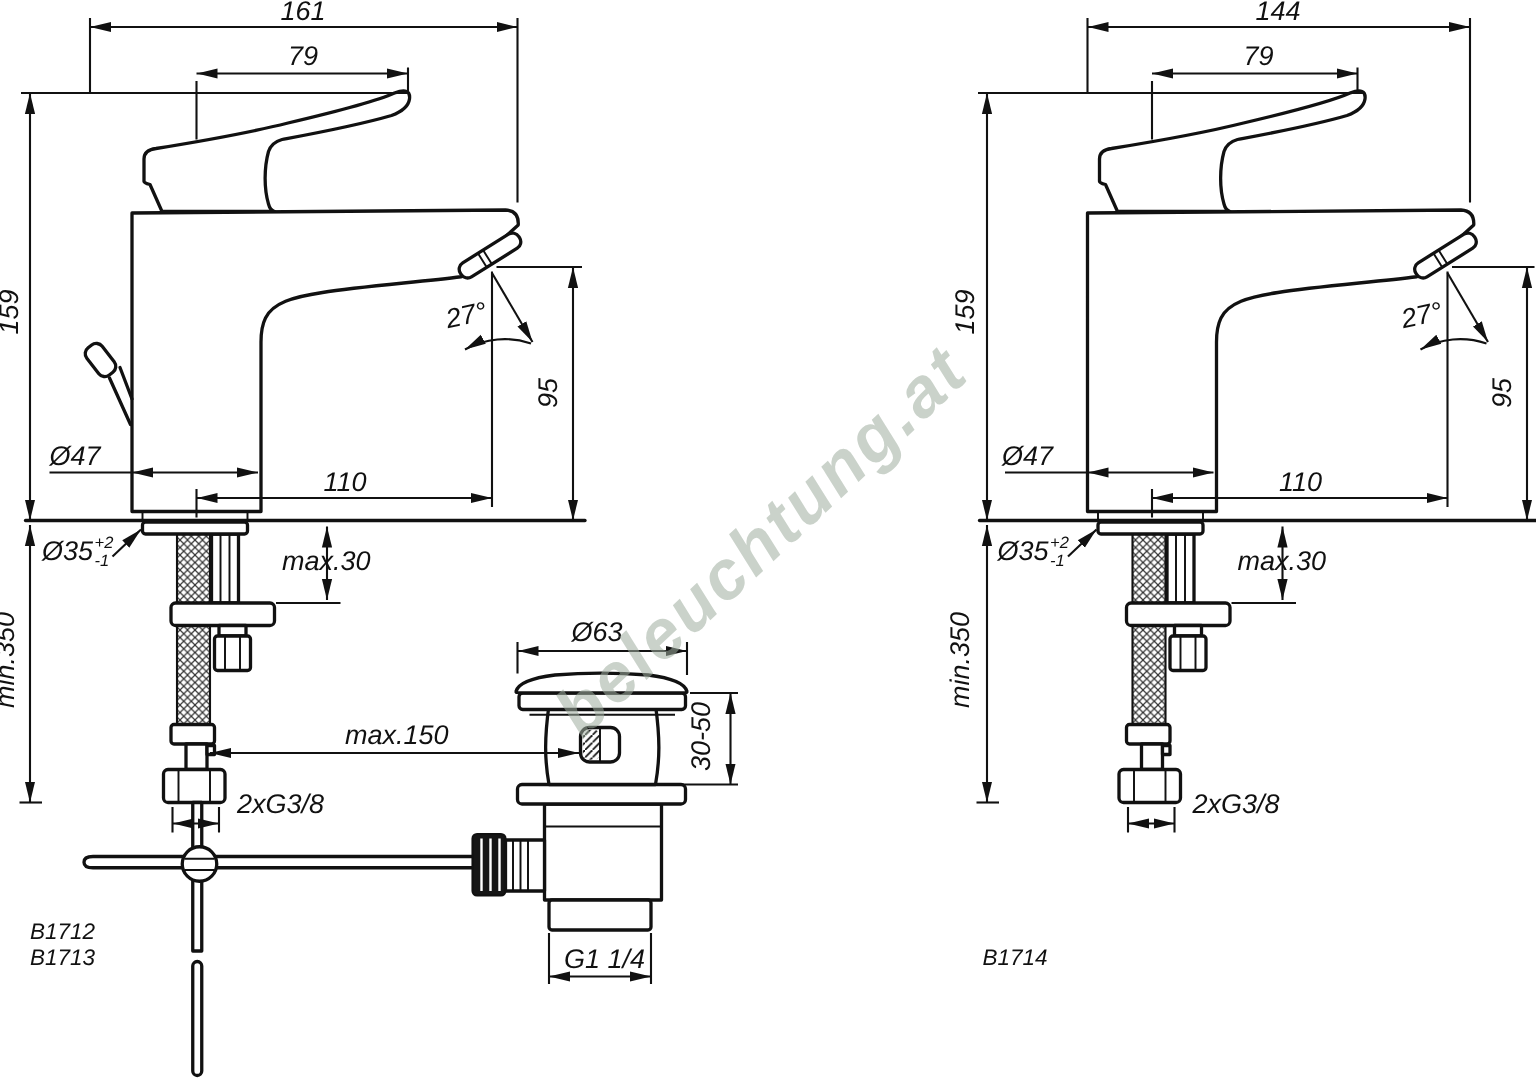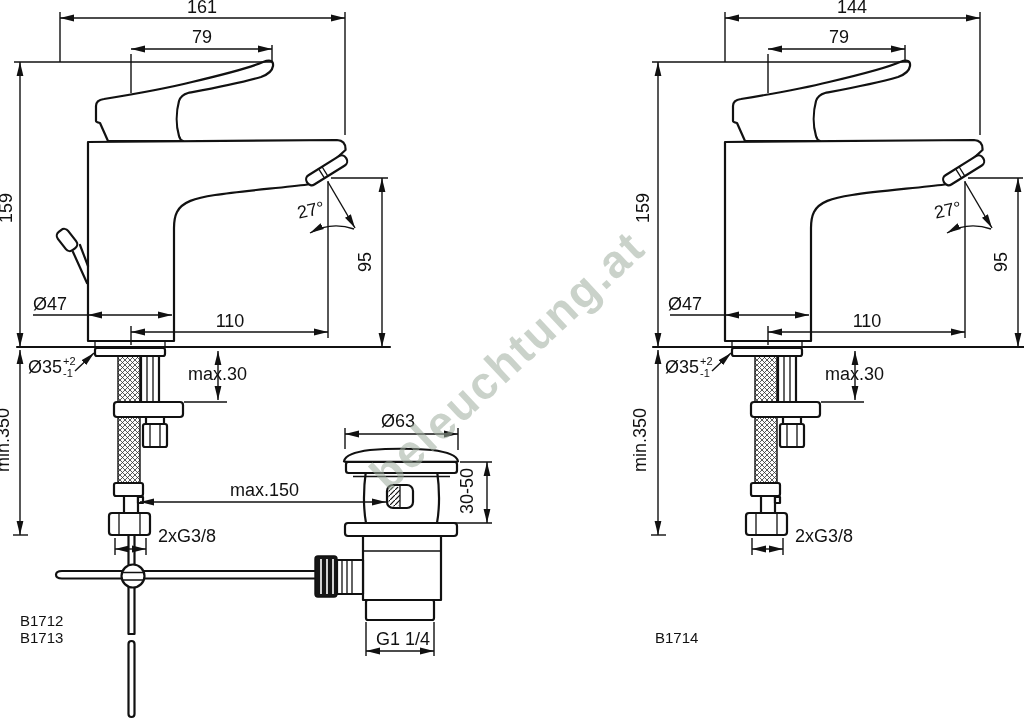--- a/index.html
+++ b/index.html
@@ -1,16 +1,16 @@
 <!DOCTYPE html>
 <html><head>
 <meta charset="utf-8">
 <style>
   html,body{margin:0;padding:0;background:#fff;}
-  #stage{width:1024px;height:723px;position:relative;background:#fff;overflow:hidden;}
+  #stage{width:1024px;height:723px;position:relative;background:#fff;overflow:hidden;font-style:italic;}
   svg{display:block;}
   text{font-family:"Liberation Sans",sans-serif;fill:#111;}
   .dim{font-size:18px;}
   .small{font-size:11px;}
   .model{font-size:15px;}
   .wm{font-size:46px;font-weight:700;letter-spacing:2px;fill:#9fae9f;opacity:.55;}
   .ol{fill:none;stroke:#111;stroke-width:2.2;stroke-linejoin:round;stroke-linecap:round;}
   .olw{fill:#fff;stroke:#111;stroke-width:2.2;stroke-linejoin:round;}
   .dl{fill:none;stroke:#111;stroke-width:1.4;}
   .thin{fill:none;stroke:#111;stroke-width:1.3;}

